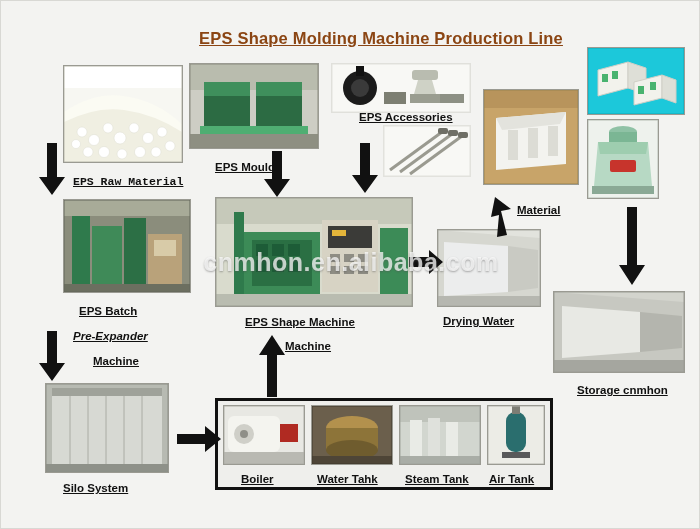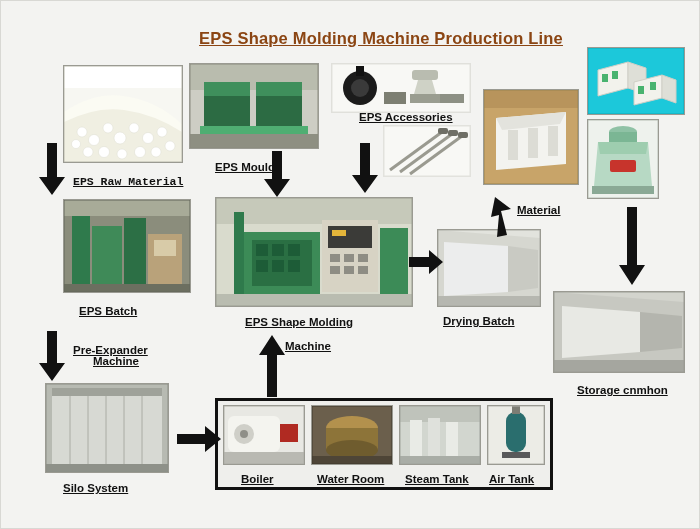--- a/index.html
+++ b/index.html
@@ -187,21 +187,21 @@
       <rect x="8" y="16" width="18" height="70" fill="#2f7a4c"></rect>
       <rect x="28" y="26" width="30" height="60" fill="#3f8a58"></rect>
       <rect x="60" y="18" width="22" height="68" fill="#2c6f45"></rect>
       <rect x="84" y="34" width="34" height="52" fill="#b9a27a"></rect>
       <rect x="90" y="40" width="22" height="16" fill="#d8cba8"></rect>
       <rect x="0" y="84" width="126" height="8" fill="#6c6f60"></rect>
       <rect x="0" y="0" width="126" height="92" fill="none" stroke="#63665a"></rect>
     </svg>
   </div>
   <div class="cap multi" style="left:78px;top:303px;">EPS Batch</div>
-  <div class="cap multi" style="left:72px;top:342px;">Pre-Expander</div>
+  <div class="cap multi" style="left:72px;top:328px;font-style:italic;">Pre-Expander</div>
   <div class="cap multi" style="left:92px;top:353px;">Machine</div>
 
   <div class="ph" style="left:214px;top:196px;width:198px;height:110px;background:#d7d9cc;">
     <svg width="196" height="108" viewBox="0 0 196 108">
       <rect width="196" height="108" fill="#d9dbcd"></rect>
       <rect x="0" y="0" width="196" height="26" fill="#c6c9ba"></rect>
       <rect x="18" y="14" width="10" height="88" fill="#2f7a4c"></rect>
       <rect x="28" y="34" width="76" height="62" fill="#3c8b57"></rect>
       <rect x="36" y="42" width="60" height="46" fill="#2a6f43"></rect>
       <g fill="#1d5c37">
@@ -221,34 +221,34 @@
         <rect x="142" y="56" width="10" height="8"></rect>
           <rect x="114" y="68" width="10" height="8"></rect>
         <rect x="128" y="68" width="10" height="8"></rect>
           <rect x="142" y="68" width="10" height="8"></rect>
       </g>
       <rect x="164" y="30" width="28" height="66" fill="#3c8b57"></rect>
       <rect x="0" y="96" width="196" height="12" fill="#b9bcb0"></rect>
       <rect x="0" y="0" width="196" height="108" fill="none" stroke="#9b9e92"></rect>
     </svg>
   </div>
-  <div class="cap" style="left:244px;top:314px;">EPS Shape Molding</div>
+  <div class="cap" style="left:244px;top:314px;">EPS Shape Machine</div>
   <div class="cap" style="left:284px;top:338px;">Machine</div>
 
   <div class="ph" style="left:436px;top:228px;width:104px;height:78px;background:#dedfd9;">
     <svg width="102" height="76" viewBox="0 0 102 76">
       <rect width="102" height="76" fill="#e2e3dd"></rect>
       <path d="M0 0 L102 8 L102 68 L0 76 Z" fill="#d6d7d0"></path>
       <path d="M6 12 L70 16 L70 62 L6 66 Z" fill="#eceded"></path>
       <path d="M70 16 L100 20 L100 58 L70 62 Z" fill="#c9cac3"></path>
       <rect x="0" y="66" width="102" height="10" fill="#b6b7b0"></rect>
       <rect x="0" y="0" width="102" height="76" fill="none" stroke="#a8a9a2"></rect>
     </svg>
   </div>
-  <div class="cap" style="left:442px;top:313px;">Drying Batch</div>
+  <div class="cap" style="left:442px;top:313px;">Drying Water</div>
 
   <div class="ph" style="left:552px;top:290px;width:132px;height:82px;background:#cfd0c9;">
     <svg width="130" height="80" viewBox="0 0 130 80">
       <rect width="130" height="80" fill="#d3d4cd"></rect>
       <path d="M0 0 L130 10 L130 70 L0 80 Z" fill="#c7c8c1"></path>
       <path d="M8 14 L86 20 L86 60 L8 66 Z" fill="#e8e9e4"></path>
       <path d="M86 20 L128 24 L128 56 L86 60 Z" fill="#b4b5ae"></path>
       <rect x="0" y="68" width="130" height="12" fill="#a5a69f"></rect>
       <rect x="0" y="0" width="130" height="80" fill="none" stroke="#9a9b94"></rect>
     </svg>
@@ -291,21 +291,21 @@
   <div class="ph" style="left:310px;top:404px;width:82px;height:60px;background:#5c5243;">
     <svg width="80" height="58" viewBox="0 0 80 58">
       <rect width="80" height="58" fill="#6b5f4c"></rect>
       <ellipse cx="40" cy="22" rx="26" ry="12" fill="#b3914d"></ellipse>
       <rect x="14" y="22" width="52" height="22" fill="#8d7439"></rect>
       <ellipse cx="40" cy="44" rx="26" ry="10" fill="#6f5c2e"></ellipse>
       <rect x="0" y="50" width="80" height="8" fill="#4e4537"></rect>
       <rect x="0" y="0" width="80" height="58" fill="none" stroke="#3f382c"></rect>
     </svg>
   </div>
-  <div class="cap" style="left:316px;top:471px;">Water Room</div>
+  <div class="cap" style="left:316px;top:471px;">Water Tahk</div>
 
   <div class="ph" style="left:398px;top:404px;width:82px;height:60px;background:#cfd3cc;">
     <svg width="80" height="58" viewBox="0 0 80 58">
       <rect width="80" height="58" fill="#d2d6cf"></rect>
       <rect x="0" y="0" width="80" height="16" fill="#bfc3bb"></rect>
       <rect x="10" y="14" width="12" height="36" fill="#e9ebe6"></rect>
       <rect x="28" y="12" width="12" height="38" fill="#dfe1dc"></rect>
       <rect x="46" y="16" width="12" height="34" fill="#e9ebe6"></rect>
       <rect x="0" y="50" width="80" height="8" fill="#a9ada6"></rect>
       <rect x="0" y="0" width="80" height="58" fill="none" stroke="#9fa39c"></rect>
@@ -353,13 +353,14 @@
   </svg>
 
   <svg class="arrow" style="left:488px;top:196px;" width="30" height="40" viewBox="0 0 30 40">
     <path d="M8 40 L18 38 L12 14 L22 12 L6 0 L2 20 L10 18 Z" fill="#111"></path>
   </svg>
 
   <svg class="arrow" style="left:616px;top:206px;" width="30" height="80" viewBox="0 0 30 80">
     <path d="M10 0 L20 0 L20 58 L28 58 L15 78 L2 58 L10 58 Z" fill="#111"></path>
   </svg>
 
+  <div class="wm">cnmhon.en.alibaba.com</div>
 </div>
 
 </body></html>

